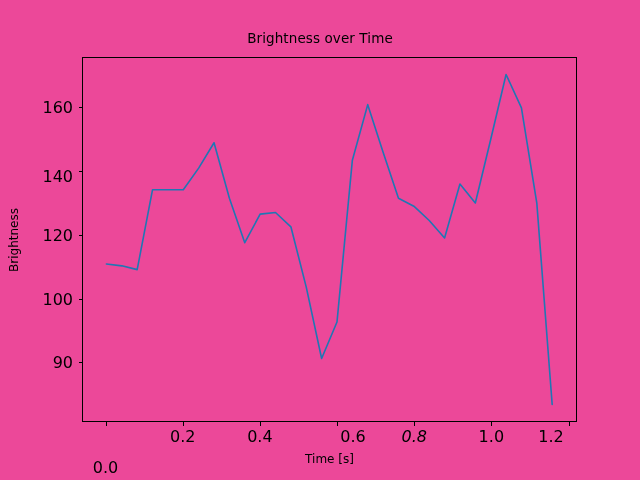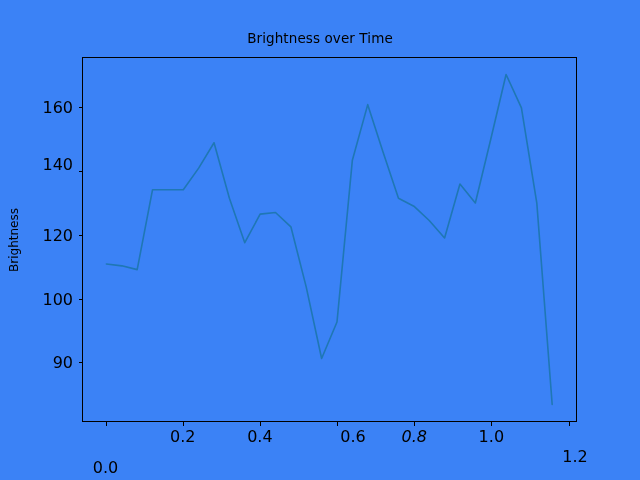--- a/index.html
+++ b/index.html
@@ -4,21 +4,21 @@
 <style>
   html, body {
     margin: 0;
     padding: 0;
     background: #ffffff;
   }
   #figure {
     position: relative;
     width: 640px;
     height: 480px;
-    background: #3b82f6;
+    background: #ec4899;
     font-family: "DejaVu Sans", sans-serif;
     overflow: hidden;
   }
   #chart-title {
     position: absolute;
     left: 0;
     top: 30px;
     width: 640px;
     text-align: center;
     font-size: 13.5px;
@@ -121,25 +121,26 @@
       <div class="tick-mark ytick-mark" style="top: 170.903px;"></div>
       <div class="tick-mark ytick-mark" style="top: 107.092px;"></div>
     </div>
   <div id="xtick-labels">
       <div class="tick-label xtick-label" style="left: 105.535px; margin-top: 31px;">0.0</div>
       <div class="tick-label xtick-label" style="left: 182.698px;">0.2</div>
       <div class="tick-label xtick-label" style="left: 259.86px;">0.4</div>
       <div class="tick-label xtick-label" style="left: 353px;">0.6</div>
       <div class="tick-label xtick-label" style="left: 414.186px; font-style: italic;">0.8</div>
       <div class="tick-label xtick-label" style="left: 491.349px;">1.0</div>
-      <div class="tick-label xtick-label" style="left: 575px; margin-top: 20px;">1.2</div>
+      <div class="tick-label xtick-label" style="left: 551px;">1.2</div>
     </div>
   <div id="ytick-labels">
       <div class="tick-label ytick-label" style="top: 362.337px;">90</div>
       <div class="tick-label ytick-label" style="top: 298.525px; text-align: right;">100</div>
       <div class="tick-label ytick-label" style="top: 234.714px; margin-left: 28px;">120</div>
-      <div class="tick-label ytick-label" style="top: 164px;">140</div>
+      <div class="tick-label ytick-label" style="top: 176px;">140</div>
       <div class="tick-label ytick-label" style="top: 107.092px;">160</div>
     </div>
 
+  <div id="xlabel">Time [s]</div>
   <div id="ylabel">Brightness</div>
 
 </div>
 
 </body></html>

